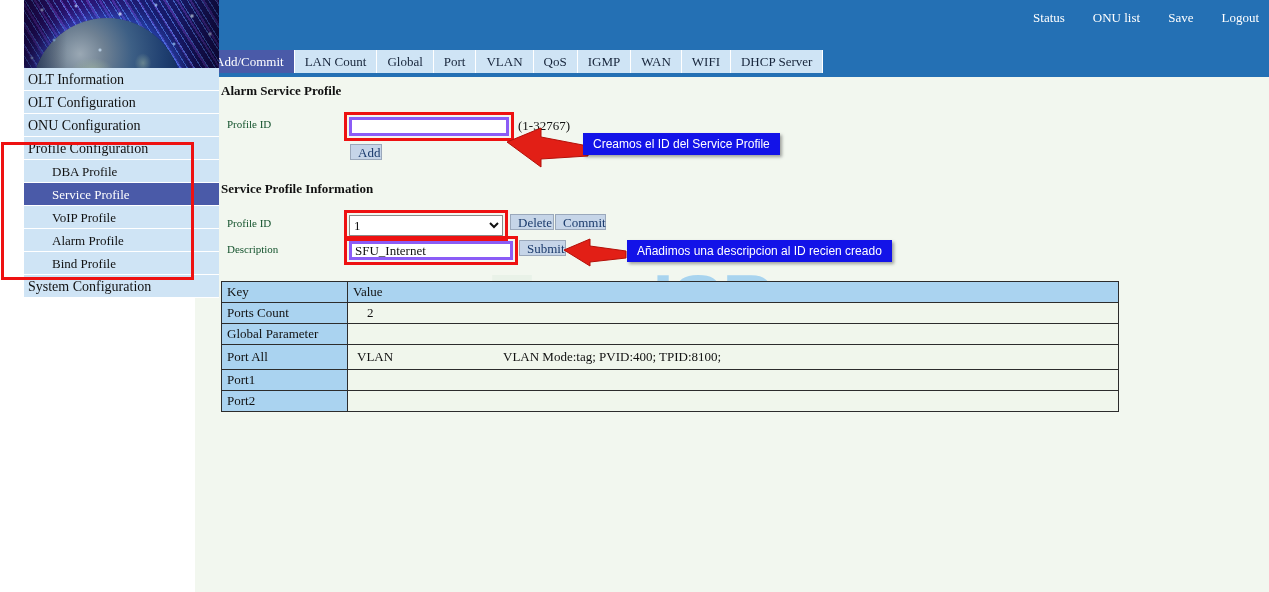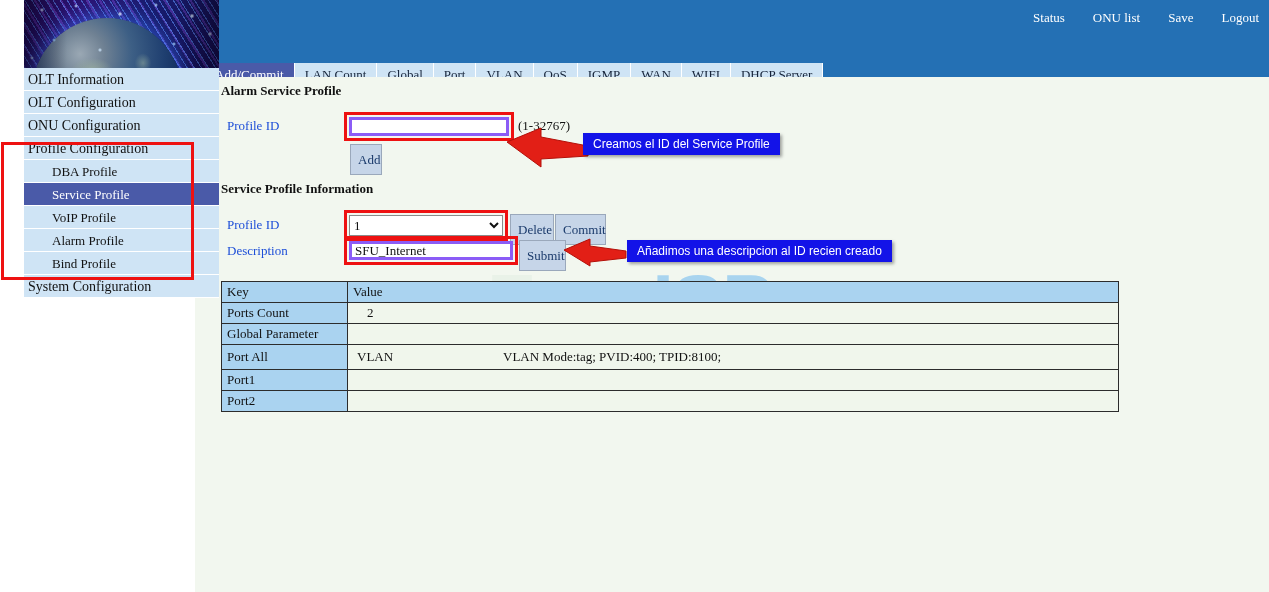--- a/index.html
+++ b/index.html
@@ -141,21 +141,20 @@
     height: 23px;
     line-height: 23px;
     padding: 0 10px;
     font-size: 13px;
     background: #cfe4f5;
     color: #16243a;
     border-right: 1px solid #ffffff;
     cursor: pointer;
     white-space: nowrap;
     font-family: "Liberation Serif", serif;
-    margin-top: 13px;
   }
   .tab.active {
     background: #4a5aa8;
     color: #ffffff;
   }
 
   
   #main {
     position: absolute;
     left: 195px; top: 77px;
@@ -181,22 +180,22 @@
 
   .section-title {
     position: absolute;
     font-size: 13px;
     font-weight: bold;
     color: #111111;
     font-family: "Liberation Serif", serif;
   }
   .field-label {
     position: absolute;
-    font-size: 13px;
-    color: #1d4ed8;
+    font-size: 11px;
+    color: #14532d;
     font-family: "Liberation Serif", serif;
   }
   .hint {
     position: absolute;
     font-size: 13px;
     color: #111111;
     font-family: "Liberation Serif", serif;
   }
 
   input.txt {
@@ -214,21 +213,21 @@
     position: absolute;
     height: 21px;
     border: 1px solid #8a8a8a;
     background: #ffffff;
     font-size: 13px;
     font-family: "Liberation Serif", serif;
     color: #111;
   }
   button.btn {
     position: absolute;
-    height: 31px;
+    height: 16px;
     background: #c6d5e8;
     border: 1px solid #9aa8bb;
     color: #1a3a6b;
     font-size: 13px;
     font-family: "Liberation Serif", serif;
     cursor: pointer;
     padding: 0 7px;
   }
 
   

